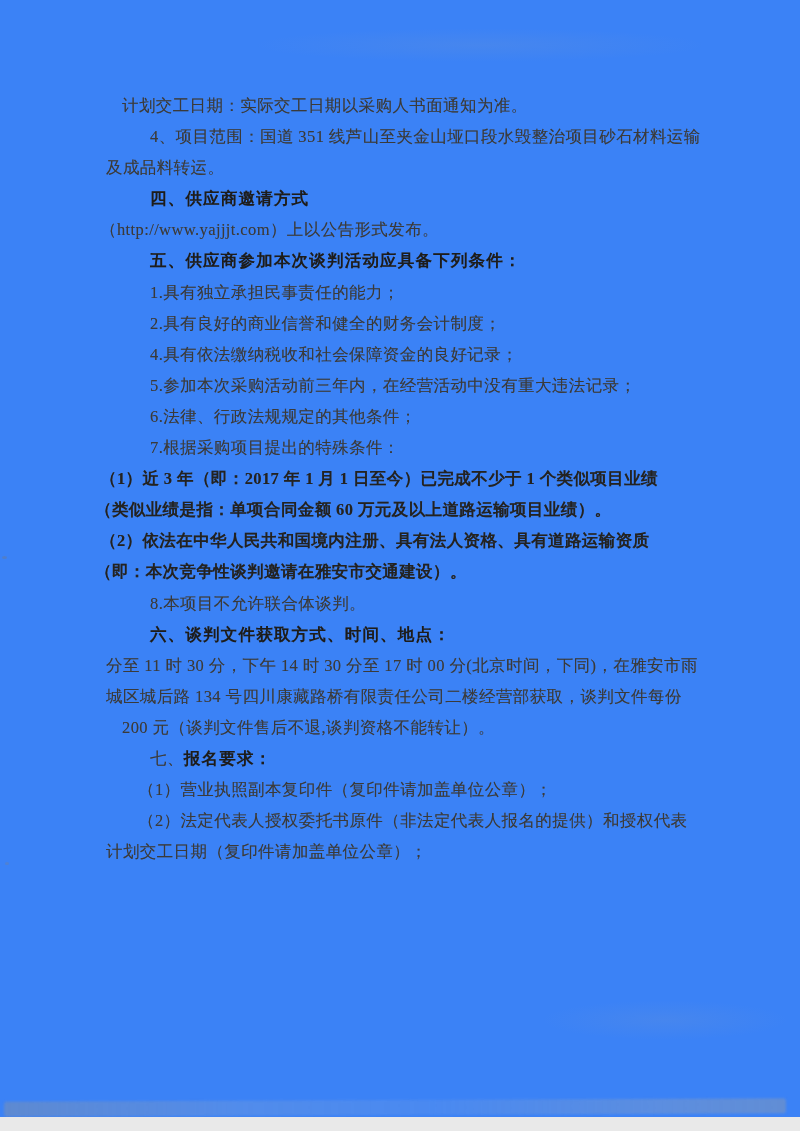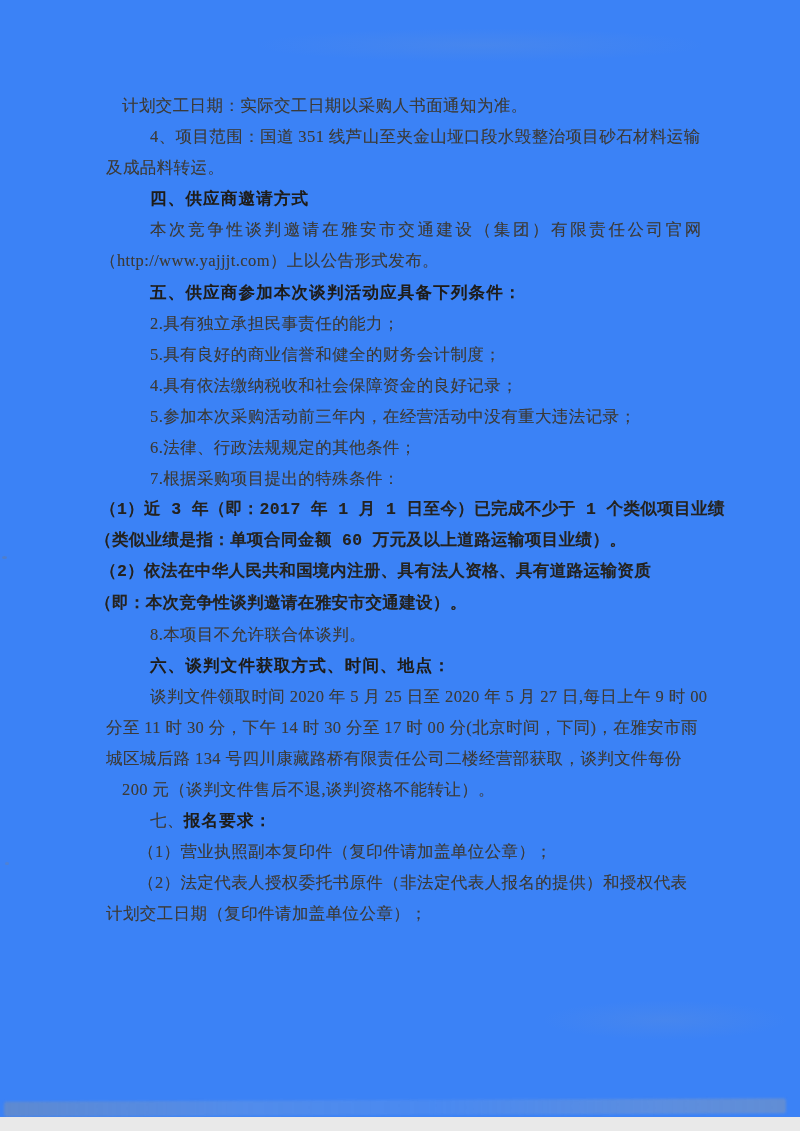--- a/index.html
+++ b/index.html
@@ -22,21 +22,21 @@
   .ind{text-indent:44px}
   .ind-1{text-indent:16px}
   .ind-p{text-indent:32px}
   .hang{text-indent:-6px}
   .hang2{text-indent:-11px}
   .h{
     font-weight:700;color:#1c1c1c;
     font-family:"Liberation Sans","DejaVu Sans",sans-serif;
     text-indent:44px;letter-spacing:1.2px;
   }
-  .b{font-weight:700;color:#222;font-family:Liberation Mono, monospace;}
+  .b{font-weight:700;color:#222;}
   .ls3{letter-spacing:2.6px}
   .ls4{letter-spacing:3.6px}
   .h7{text-indent:44px}
   .h7 .pfx{color:#3a3a3a;}
   .h7 .ttl{
     font-weight:700;color:#1c1c1c;
     font-family:Liberation Serif, serif;
     letter-spacing:1.2px;
   }
   
@@ -67,36 +67,34 @@
 <body>
 
 <div class="paper">
   <div class="scan-smudge-top"></div>
 
   <div class="content">
     <div class="ln ind-1">计划交工日期：实际交工日期以采购人书面通知为准。</div>
     <div class="ln ind">4、项目范围：国道 351 线芦山至夹金山垭口段水毁整治项目砂石材料运输</div>
     <div class="ln">及成品料转运。</div>
     <div class="ln h">四、供应商邀请方式</div>
-    <div class="ln ind ls3">本次竞争性谈判邀请在雅安市交通建设（集团）有限责任公司官网</div>
     <div class="ln hang">（http://www.yajjjt.com）上以公告形式发布。</div>
     <div class="ln h">五、供应商参加本次谈判活动应具备下列条件：</div>
-    <div class="ln ind">2.具有独立承担民事责任的能力；</div>
-    <div class="ln ind">5.具有良好的商业信誉和健全的财务会计制度；</div>
+    <div class="ln ind">1.具有独立承担民事责任的能力；</div>
+    <div class="ln ind">2.具有良好的商业信誉和健全的财务会计制度；</div>
     <div class="ln ind">4.具有依法缴纳税收和社会保障资金的良好记录；</div>
     <div class="ln ind">5.参加本次采购活动前三年内，在经营活动中没有重大违法记录；</div>
     <div class="ln ind">6.法律、行政法规规定的其他条件；</div>
     <div class="ln ind">7.根据采购项目提出的特殊条件：</div>
     <div class="ln b hang">（1）近 3 年（即：2017 年 1 月 1 日至今）已完成不少于 1 个类似项目业绩</div>
     <div class="ln b hang2">（类似业绩是指：单项合同金额 60 万元及以上道路运输项目业绩）。</div>
     <div class="ln b hang">（2）依法在中华人民共和国境内注册、具有法人资格、具有道路运输资质</div>
     <div class="ln b hang2">（即：本次竞争性谈判邀请在雅安市交通建设）。</div>
     <div class="ln ind">8.本项目不允许联合体谈判。</div>
     <div class="ln h">六、谈判文件获取方式、时间、地点：</div>
-    <div class="ln ind">谈判文件领取时间 2020 年 5 月 25 日至 2020 年 5 月 27 日,每日上午 9 时 00</div>
     <div class="ln">分至 11 时 30 分，下午 14 时 30 分至 17 时 00 分(北京时间，下同)，在雅安市雨</div>
     <div class="ln">城区城后路 134 号四川康藏路桥有限责任公司二楼经营部获取，谈判文件每份</div>
     <div class="ln ind-1">200 元（谈判文件售后不退,谈判资格不能转让）。</div>
     <div class="ln h7">
       <span class="pfx">七、</span><span class="ttl">报名要求：</span>
     </div>
     <div class="ln ind-p">（1）营业执照副本复印件（复印件请加盖单位公章）；</div>
     <div class="ln ind-p">（2）法定代表人授权委托书原件（非法定代表人报名的提供）和授权代表</div>
     <div class="ln">计划交工日期（复印件请加盖单位公章）；</div>
   </div>

